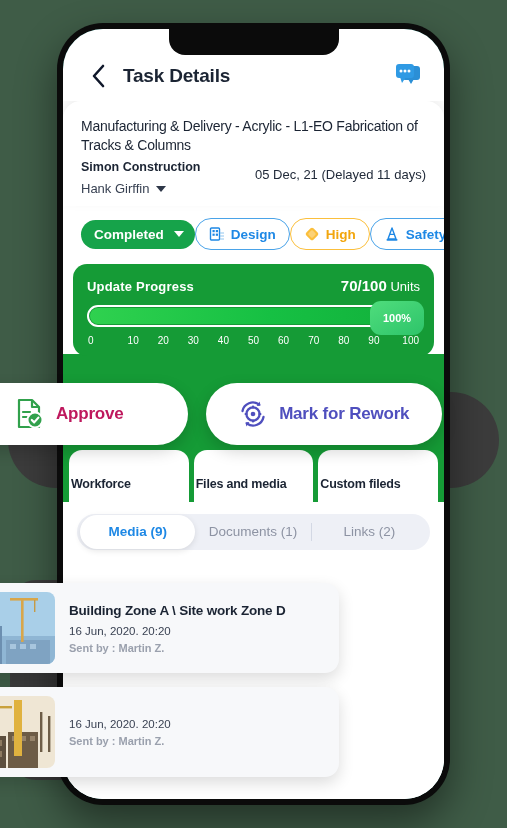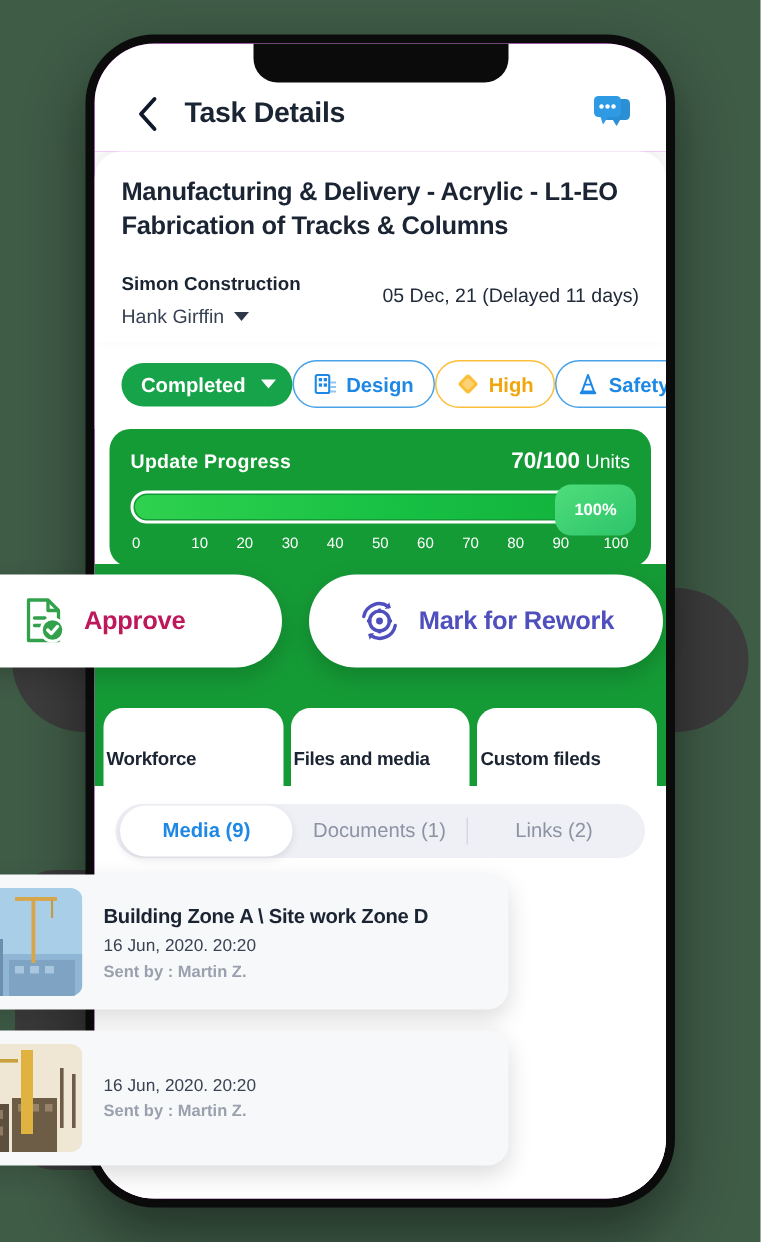--- a/index.html
+++ b/index.html
@@ -35,21 +35,21 @@
     width: 393px; height: 782px;
     background: #0b0b0b;
     border-radius: 46px;
     padding: 6px;
     z-index: 3;
     box-shadow: 0 18px 40px rgba(0,0,0,0.45);
   }
   .screen {
     position: relative;
     width: 100%; height: 100%;
-    background: #d946ef;
+    background: #0f766e;
     border-radius: 40px;
     overflow: hidden;
   }
   .notch {
     position: absolute;
     left: 50%; top: 0;
     transform: translateX(-50%);
     width: 170px; height: 26px;
     background: #0b0b0b;
     border-bottom-left-radius: 16px;
@@ -96,31 +96,31 @@
 
   .title-card {
     background: #ffffff;
     border-top-left-radius: 18px;
     border-top-right-radius: 18px;
     padding: 16px 18px 10px 18px;
     box-shadow: 0 -6px 14px rgba(0,0,0,0.07);
     position: relative;
   }
   .task-title {
-    font-size: 17px;
-    font-weight: bold;
+    font-size: 14px;
+    font-weight: normal;
     line-height: 1.33;
     color: #1b2433;
     letter-spacing: -0.25px;
   }
   .meta-row {
     display: flex;
     justify-content: space-between;
     align-items: flex-start;
-    margin-top: 20px;
+    margin-top: 6px;
   }
   .meta-left { }
   .company {
     font-size: 12.5px;
     font-weight: bold;
     color: #1b2433;
   }
   .assignee {
     margin-top: 7px;
     font-size: 13px;

